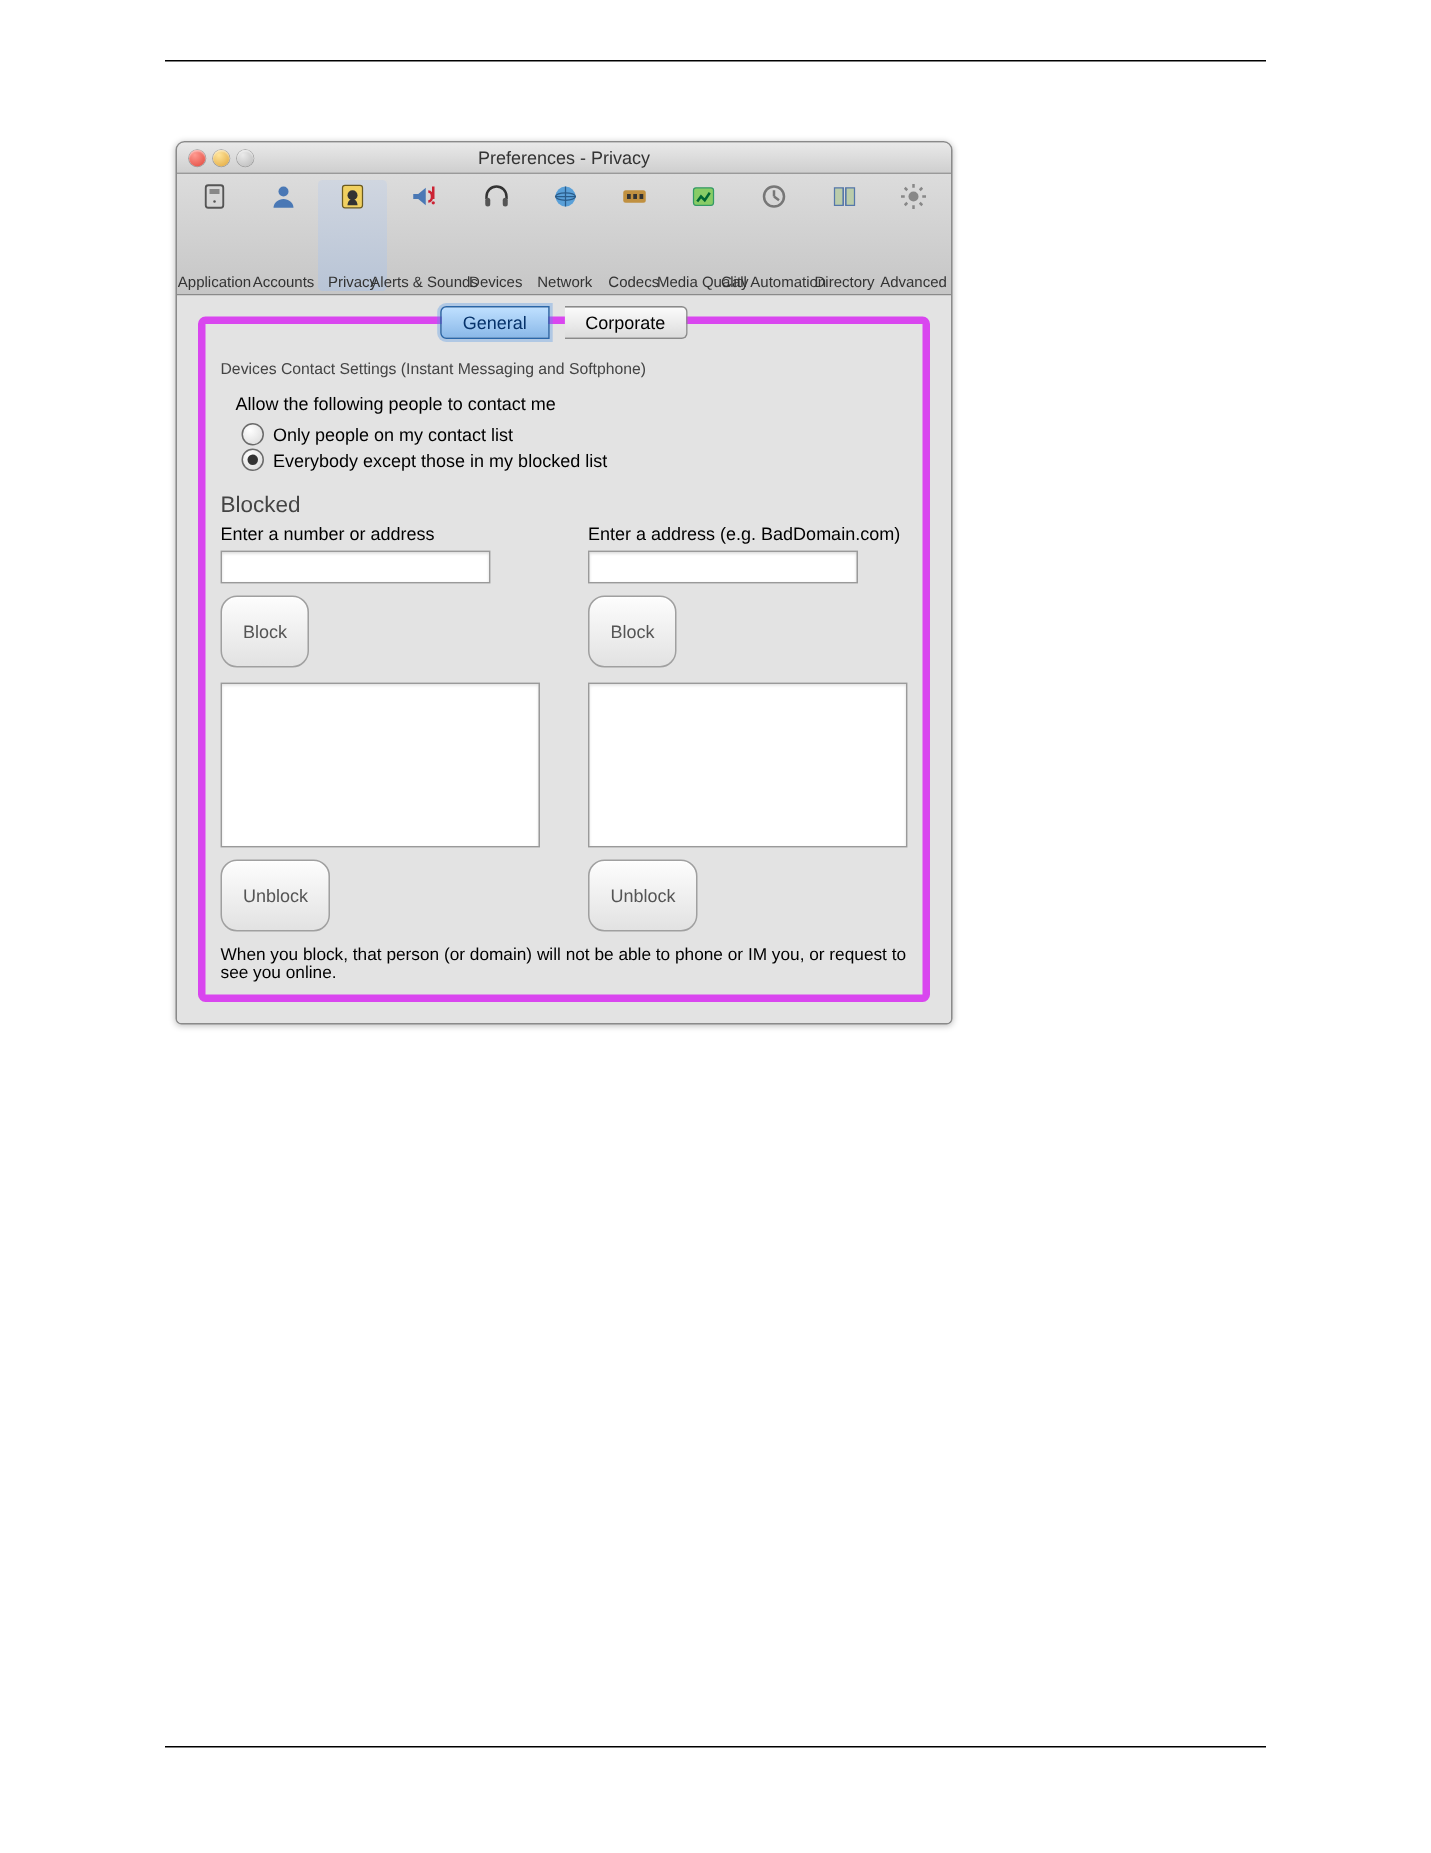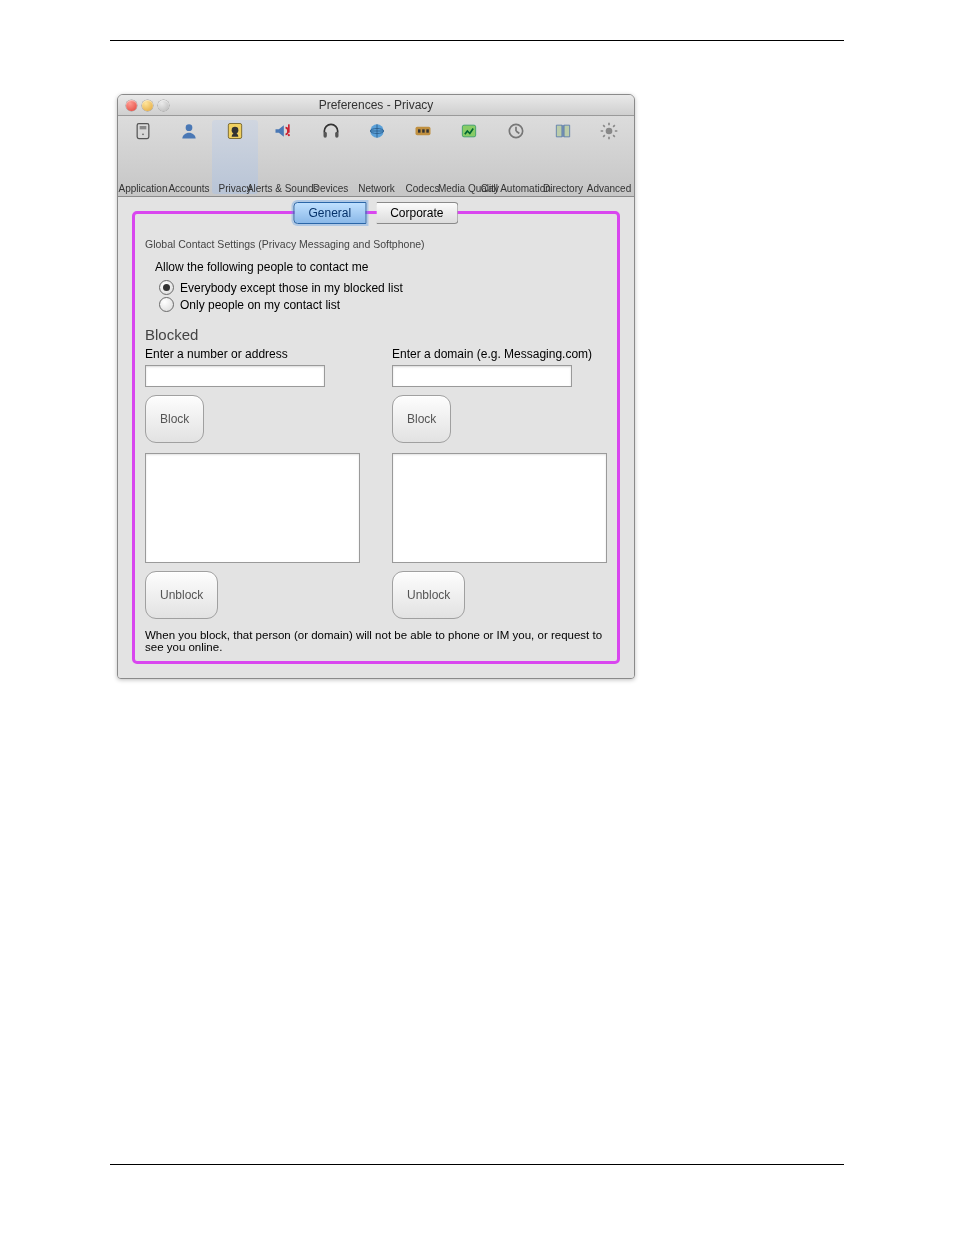--- a/index.html
+++ b/index.html
@@ -102,21 +102,21 @@
   .tool .icon svg { width: 22px; height: 20px; }
   .tool .lbl { margin-top: 1px; white-space: nowrap; }
 
   .body {
     background: #e3e3e3;
     padding: 14px 14px 14px 14px;
   }
 
   .groupbox {
     position: relative;
-    border: 3px solid #d946ef;
+    border: 5px solid #d946ef;
     border-radius: 5px;
     padding: 24px 10px 8px 10px;
     background: #e3e3e3;
   }
   .tab-holder {
     position: absolute;
     top: -12px;
     left: 50%;
     transform: translateX(-50%);
     display: flex;
@@ -358,47 +358,47 @@
       </div>
     </div>
 
     <div class="body">
       <div class="groupbox">
         <div class="tab-holder">
           <div class="segtab active">General</div>
           <div class="segtab">Corporate</div>
         </div>
 
-        <div class="section-label">Global Contact Settings (Privacy Messaging and Softphone)</div>
+        <div class="section-label">Devices Contact Settings (Instant Messaging and Softphone)</div>
 
         <div class="indent">
           <div class="allow-label">Allow the following people to contact me</div>
 
+          <div class="radio-row">
+            <span class="radio"></span>
+            <span>Only people on my contact list</span>
+          </div>
           <div class="radio-row">
             <span class="radio checked"></span>
             <span>Everybody except those in my blocked list</span>
-          </div>
-          <div class="radio-row">
-            <span class="radio"></span>
-            <span>Only people on my contact list</span>
           </div>
         </div>
 
         <div class="blocked-label">Blocked</div>
 
         <div class="columns">
           <div class="col">
             <div class="flabel">Enter a number or address</div>
             <input class="tinput" type="text" value="" style="">
             <div class="aquabtn">Block</div>
             <div class="listbox"></div>
             <div class="aquabtn">Unblock</div>
           </div>
           <div class="col">
-            <div class="flabel">Enter a domain (e.g. Messaging.com)</div>
+            <div class="flabel">Enter a address (e.g. BadDomain.com)</div>
             <input class="tinput" type="text" value="" style="">
             <div class="aquabtn">Block</div>
             <div class="listbox"></div>
             <div class="aquabtn">Unblock</div>
           </div>
         </div>
 
         <div class="footnote">When you block, that person (or domain) will not be able to phone or IM you, or request to see you online.</div>
       </div>
     </div>

